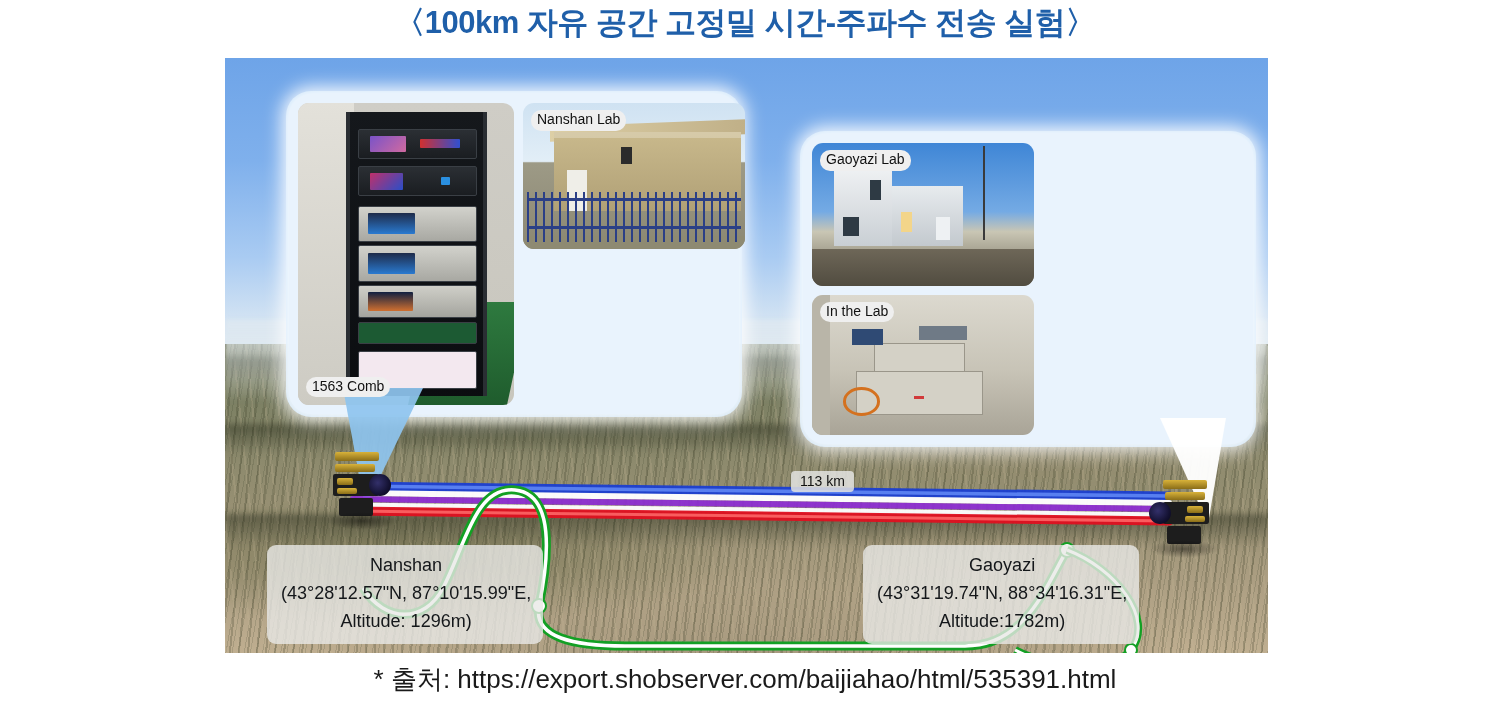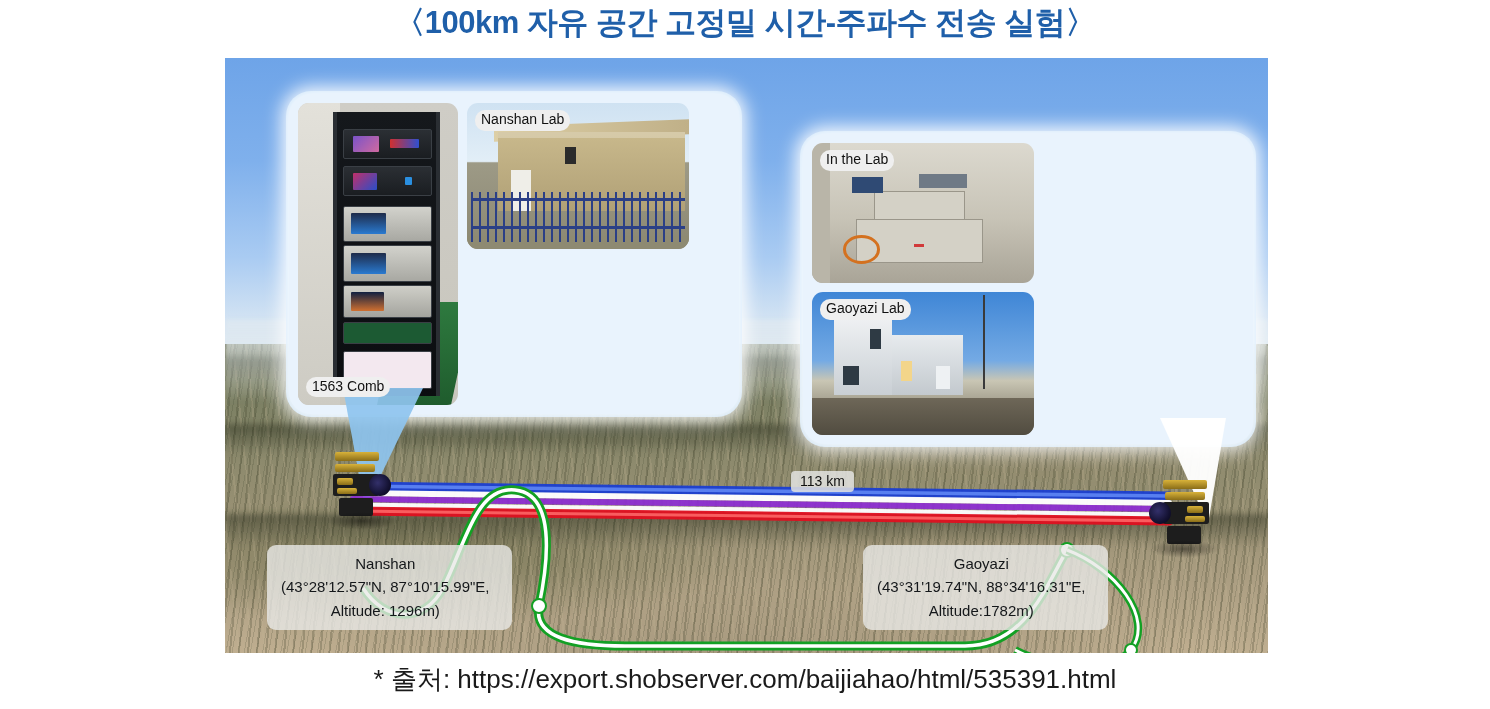--- a/index.html
+++ b/index.html
@@ -104,21 +104,21 @@
     border-radius:10px;
     white-space:nowrap;
     line-height:1.25;
     z-index:4;
   }
   .lbl-tl{left:8px;top:7px;}
   .lbl-bl{left:8px;bottom:8px;}
   .lbl-br{right:8px;bottom:8px;}
 
   
-  .p-rack1{width:160px;height:302px;
+  .p-rack1{width:216px;height:302px;
     background:
       linear-gradient(180deg,#cfcdc6 0%,#c8c6bd 100%);
   }
   .rack-body{
     position:absolute;left:22%;top:3%;width:62%;height:94%;
     background:linear-gradient(180deg,#15181c,#0b0d10);
     border-left:4px solid #2a2e33;border-right:4px solid #2a2e33;
   }
   .rack-unit{
     position:absolute;left:6%;width:88%;
@@ -228,24 +228,24 @@
   .t-aperture{position:absolute;border-radius:50%;
     background:radial-gradient(circle at 40% 40%, #33306a 0%, #141233 60%, #05040f 100%);}
   .t-shadow{position:absolute;left:-6px;bottom:-8px;width:70px;height:18px;
     background:radial-gradient(ellipse at 50% 50%, rgba(0,0,0,.45), rgba(0,0,0,0) 70%);}
 
   
   .info-box{
     position:absolute;z-index:8;
     background:rgba(232,232,230,.80);
     border-radius:9px;
-    padding:7px 22px 8px 14px;
+    padding:7px 12px 8px 14px;
     text-align:center;
     color:#14171a;
-    font-size:15px;
+    font-size:18px;
     line-height:1.55;
     white-space:nowrap;
   }
   .info-left{left:42px;top:487px;}
   .info-right{left:638px;top:487px;}
 
   .dist-label{
     position:absolute;z-index:8;
     left:566px;top:413px;
     background:rgba(226,226,224,.86);
@@ -381,41 +381,41 @@
         <div class="nl-rail" style="bottom:33%;"></div>
         <div class="nl-rail" style="bottom:14%;"></div>
         <div class="nl-fence"></div>
         <div class="photo-label lbl-tl">Nanshan Lab</div>
       </div>
     </div>
   </div>
 
   <div class="callout right">
     <div class="col">
-      <div class="photo p-inlab">
-        <div class="il-dark" style="left:0;top:0;width:8%;height:100%;background:#b9b5a8;"></div>
-        <div class="il-box" style="left:28%;top:34%;width:40%;height:26%;"></div>
-        <div class="il-box" style="left:20%;top:54%;width:56%;height:30%;"></div>
-        <div class="il-dark" style="left:18%;top:24%;width:14%;height:12%;background:#2f4a74;"></div>
-        <div class="il-dark" style="left:48%;top:22%;width:22%;height:10%;background:#6f7a86;"></div>
-        <div class="il-coil"></div>
-        <div class="il-red" style="left:46%;top:72%;"></div>
-        <div class="photo-label lbl-tl">In the Lab</div>
-      </div>
       <div class="photo p-gaoyazi">
         <div class="gz-ground"></div>
         <div class="gz-b2"></div>
         <div class="gz-b1"></div>
         <div class="gz-win" style="left:26%;top:26%;width:5%;height:14%;"></div>
         <div class="gz-win" style="left:14%;top:52%;width:7%;height:13%;"></div>
         <div class="gz-litwin" style="left:40%;top:48%;width:5%;height:14%;"></div>
         <div class="gz-win" style="left:56%;top:52%;width:6%;height:16%;background:#eef1f3;"></div>
         <div class="gz-mast"></div>
         <div class="photo-label lbl-tl">Gaoyazi Lab</div>
       </div>
+      <div class="photo p-inlab">
+        <div class="il-dark" style="left:0;top:0;width:8%;height:100%;background:#b9b5a8;"></div>
+        <div class="il-box" style="left:28%;top:34%;width:40%;height:26%;"></div>
+        <div class="il-box" style="left:20%;top:54%;width:56%;height:30%;"></div>
+        <div class="il-dark" style="left:18%;top:24%;width:14%;height:12%;background:#2f4a74;"></div>
+        <div class="il-dark" style="left:48%;top:22%;width:22%;height:10%;background:#6f7a86;"></div>
+        <div class="il-coil"></div>
+        <div class="il-red" style="left:46%;top:72%;"></div>
+        <div class="photo-label lbl-tl">In the Lab</div>
+      </div>
     </div>
 
   </div>
 
   <div class="info-box info-left">
     <div>Nanshan</div>
     <div>(43°28'12.57"N, 87°10'15.99"E,</div>
     <div>Altitude: 1296m)</div>
   </div>
 

